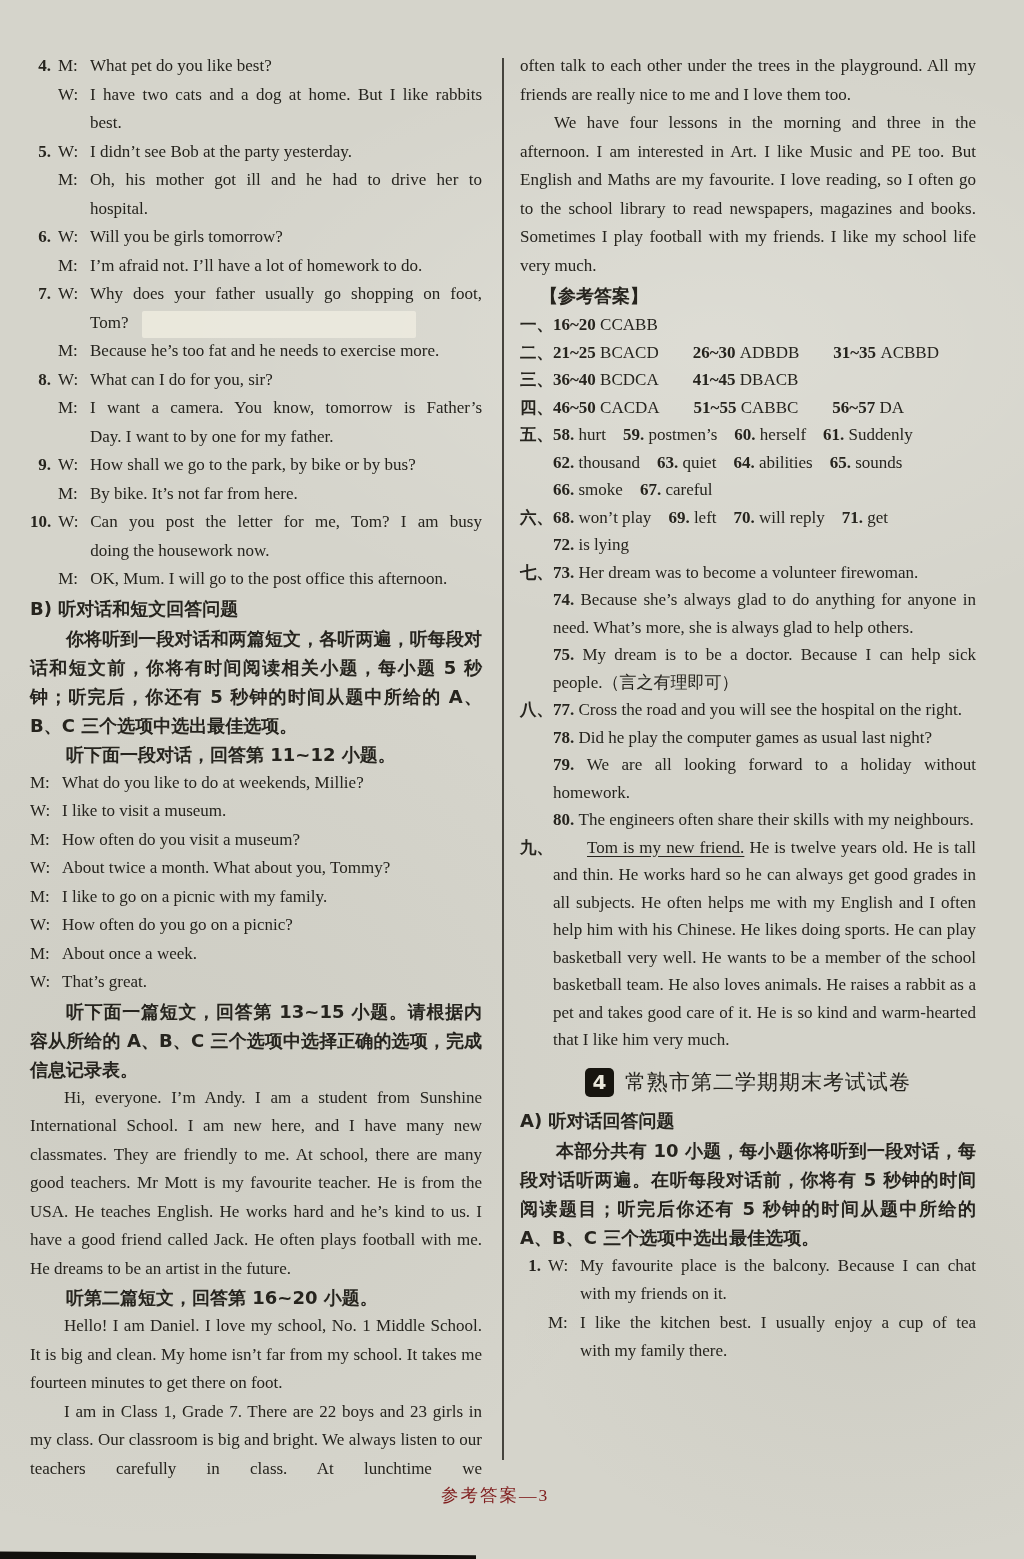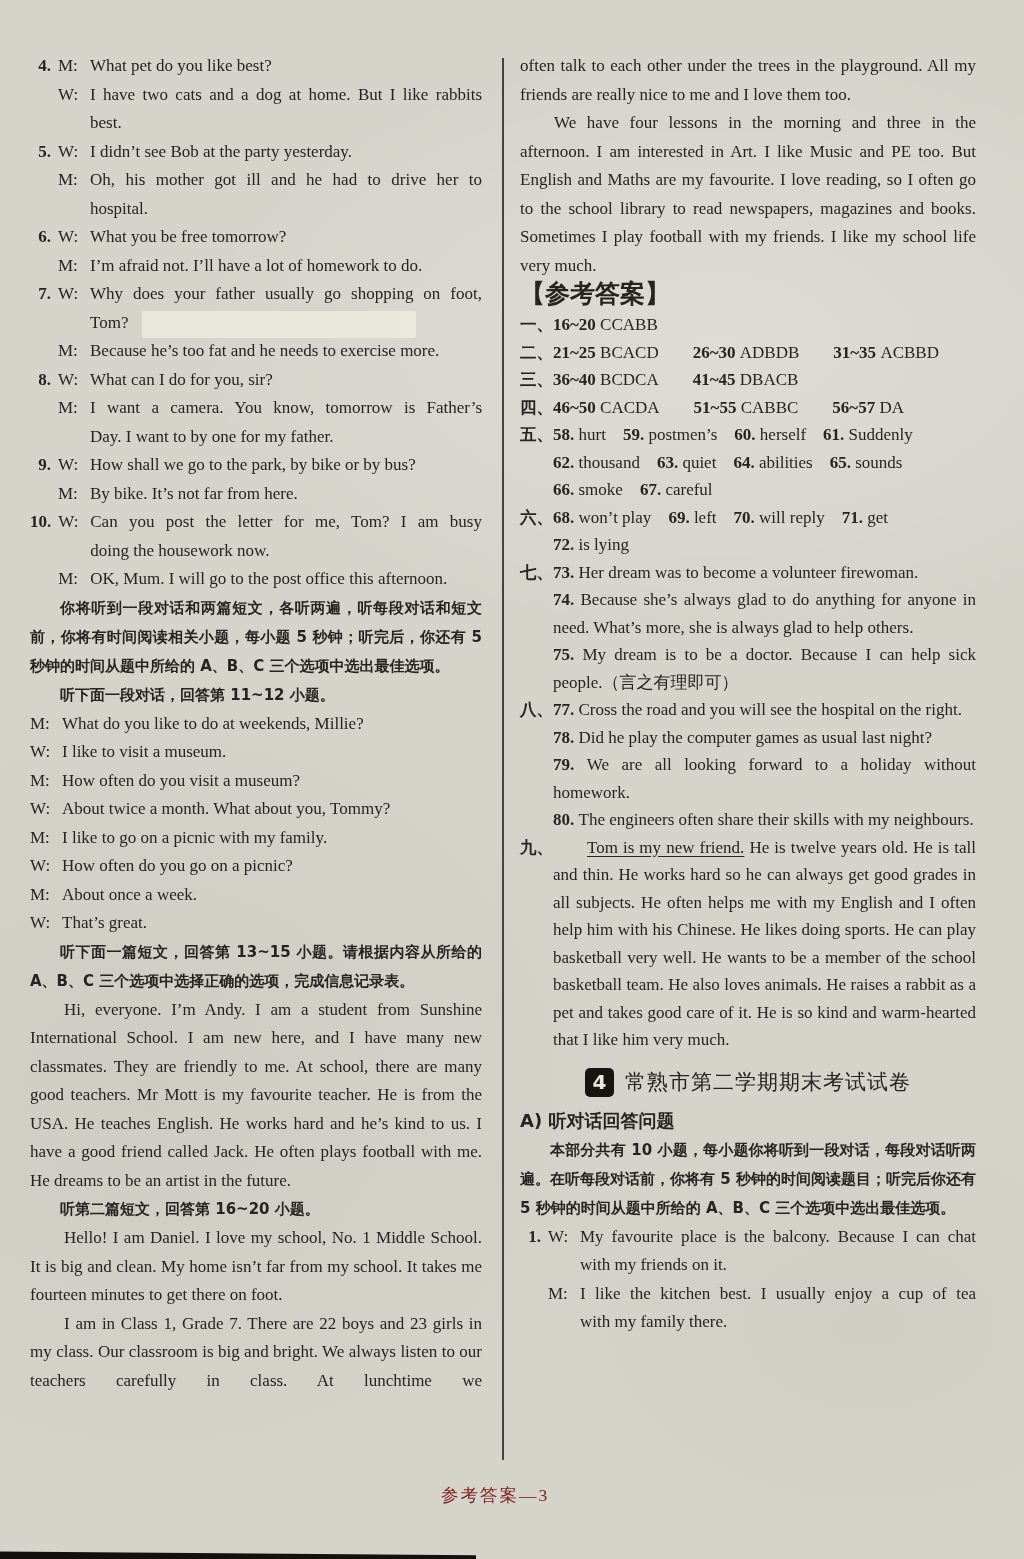--- a/index.html
+++ b/index.html
@@ -14,34 +14,34 @@
           radial-gradient(600px 400px at 85% 85%, rgba(110,110,95,.06), transparent 60%);}
   .col{position:absolute;top:52px;}
   .col-left{left:30px;width:452px;}
   .col-right{left:520px;width:456px;}
   .divider{position:absolute;left:502px;top:58px;width:2px;height:1402px;background:#45433d;}
 
   .en{font-size:17px;line-height:28.5px;text-align:justify;margin:0;}
   .indent{text-indent:2em;}
   .jlast{text-align-last:justify;}
   .cn{font-family:"DejaVu Sans","Liberation Sans",sans-serif;font-weight:700;
-      font-size:15px;line-height:29px;text-align:justify;margin:0;}
+      font-size:18px;line-height:29px;text-align:justify;margin:0;}
   .cn-head{font-family:"DejaVu Sans","Liberation Sans",sans-serif;font-weight:700;
       font-size:18px;line-height:30px;margin:0;}
 
   .dlg{display:flex;font-size:17px;line-height:28.5px;}
   .num{flex:0 0 28px;font-weight:700;text-align:right;padding-right:7px;box-sizing:border-box;}
   .dlg-lines{flex:1;min-width:0;}
   .dline{display:flex;font-size:17px;line-height:28.5px;}
   .spk{flex:0 0 32px;}
   .txt{flex:1;min-width:0;text-align:justify;}
   .j{text-align-last:justify;}
 
-  .ans-head{font-family:Liberation Mono, monospace;font-weight:700;
-      font-size:25px;line-height:30px;margin-top:1px;}
+  .ans-head{font-family:Liberation Sans, sans-serif;font-weight:700;
+      font-size:18px;line-height:30px;margin-top:1px;margin-left:20px;}
   .ans-row{display:flex;font-size:17px;line-height:27.5px;}
   .ans-label{flex:0 0 33px;font-family:"DejaVu Sans","Liberation Sans",sans-serif;
       font-weight:700;font-size:16.5px;line-height:27.5px;}
   .ans-body{flex:1;min-width:0;}
   .ans-body p{margin:0;text-align:justify;}
   .b{font-weight:700;}
   .u{text-decoration:underline;text-underline-offset:3px;}
 
   .sec4{display:flex;align-items:center;justify-content:center;gap:11px;
         margin:14px 0 9px 0;}
@@ -100,21 +100,21 @@
             <span class="txt">hospital.</span>
           </div>
       </div>
     </div>
 
     <div class="dlg">
       <span class="num">6.</span>
       <div class="dlg-lines">
         <div class="dline">
             <span class="spk">W:</span>
-            <span class="txt">What you be free tomorrow?</span>
+            <span class="txt">Will you be girls tomorrow?</span>
           </div>
         <div class="dline">
             <span class="spk">M:</span>
             <span class="txt">I’m afraid not. I’ll have a lot of homework to do.</span>
           </div>
       </div>
     </div>
 
     <div class="dlg">
       <span class="num">7.</span>
@@ -177,20 +177,21 @@
             <span class="spk"></span>
             <span class="txt">doing the housework now.</span>
           </div>
         <div class="dline">
             <span class="spk">M:</span>
             <span class="txt">OK, Mum. I will go to the post office this afternoon.</span>
           </div>
       </div>
     </div>
 
+    <div class="cn-head">B) 听对话和短文回答问题</div>
     <p class="cn indent">你将听到一段对话和两篇短文，各听两遍，听每段对话和短文前，你将有时间阅读相关小题，每小题 5 秒钟；听完后，你还有 5 秒钟的时间从题中所给的 A、B、C 三个选项中选出最佳选项。</p>
     <p class="cn indent">听下面一段对话，回答第 11~12 小题。</p>
 
     <div class="dline">
         <span class="spk">M:</span>
         <span class="txt">What do you like to do at weekends, Millie?</span>
       </div>
     <div class="dline">
         <span class="spk">W:</span>
         <span class="txt">I like to visit a museum.</span>

